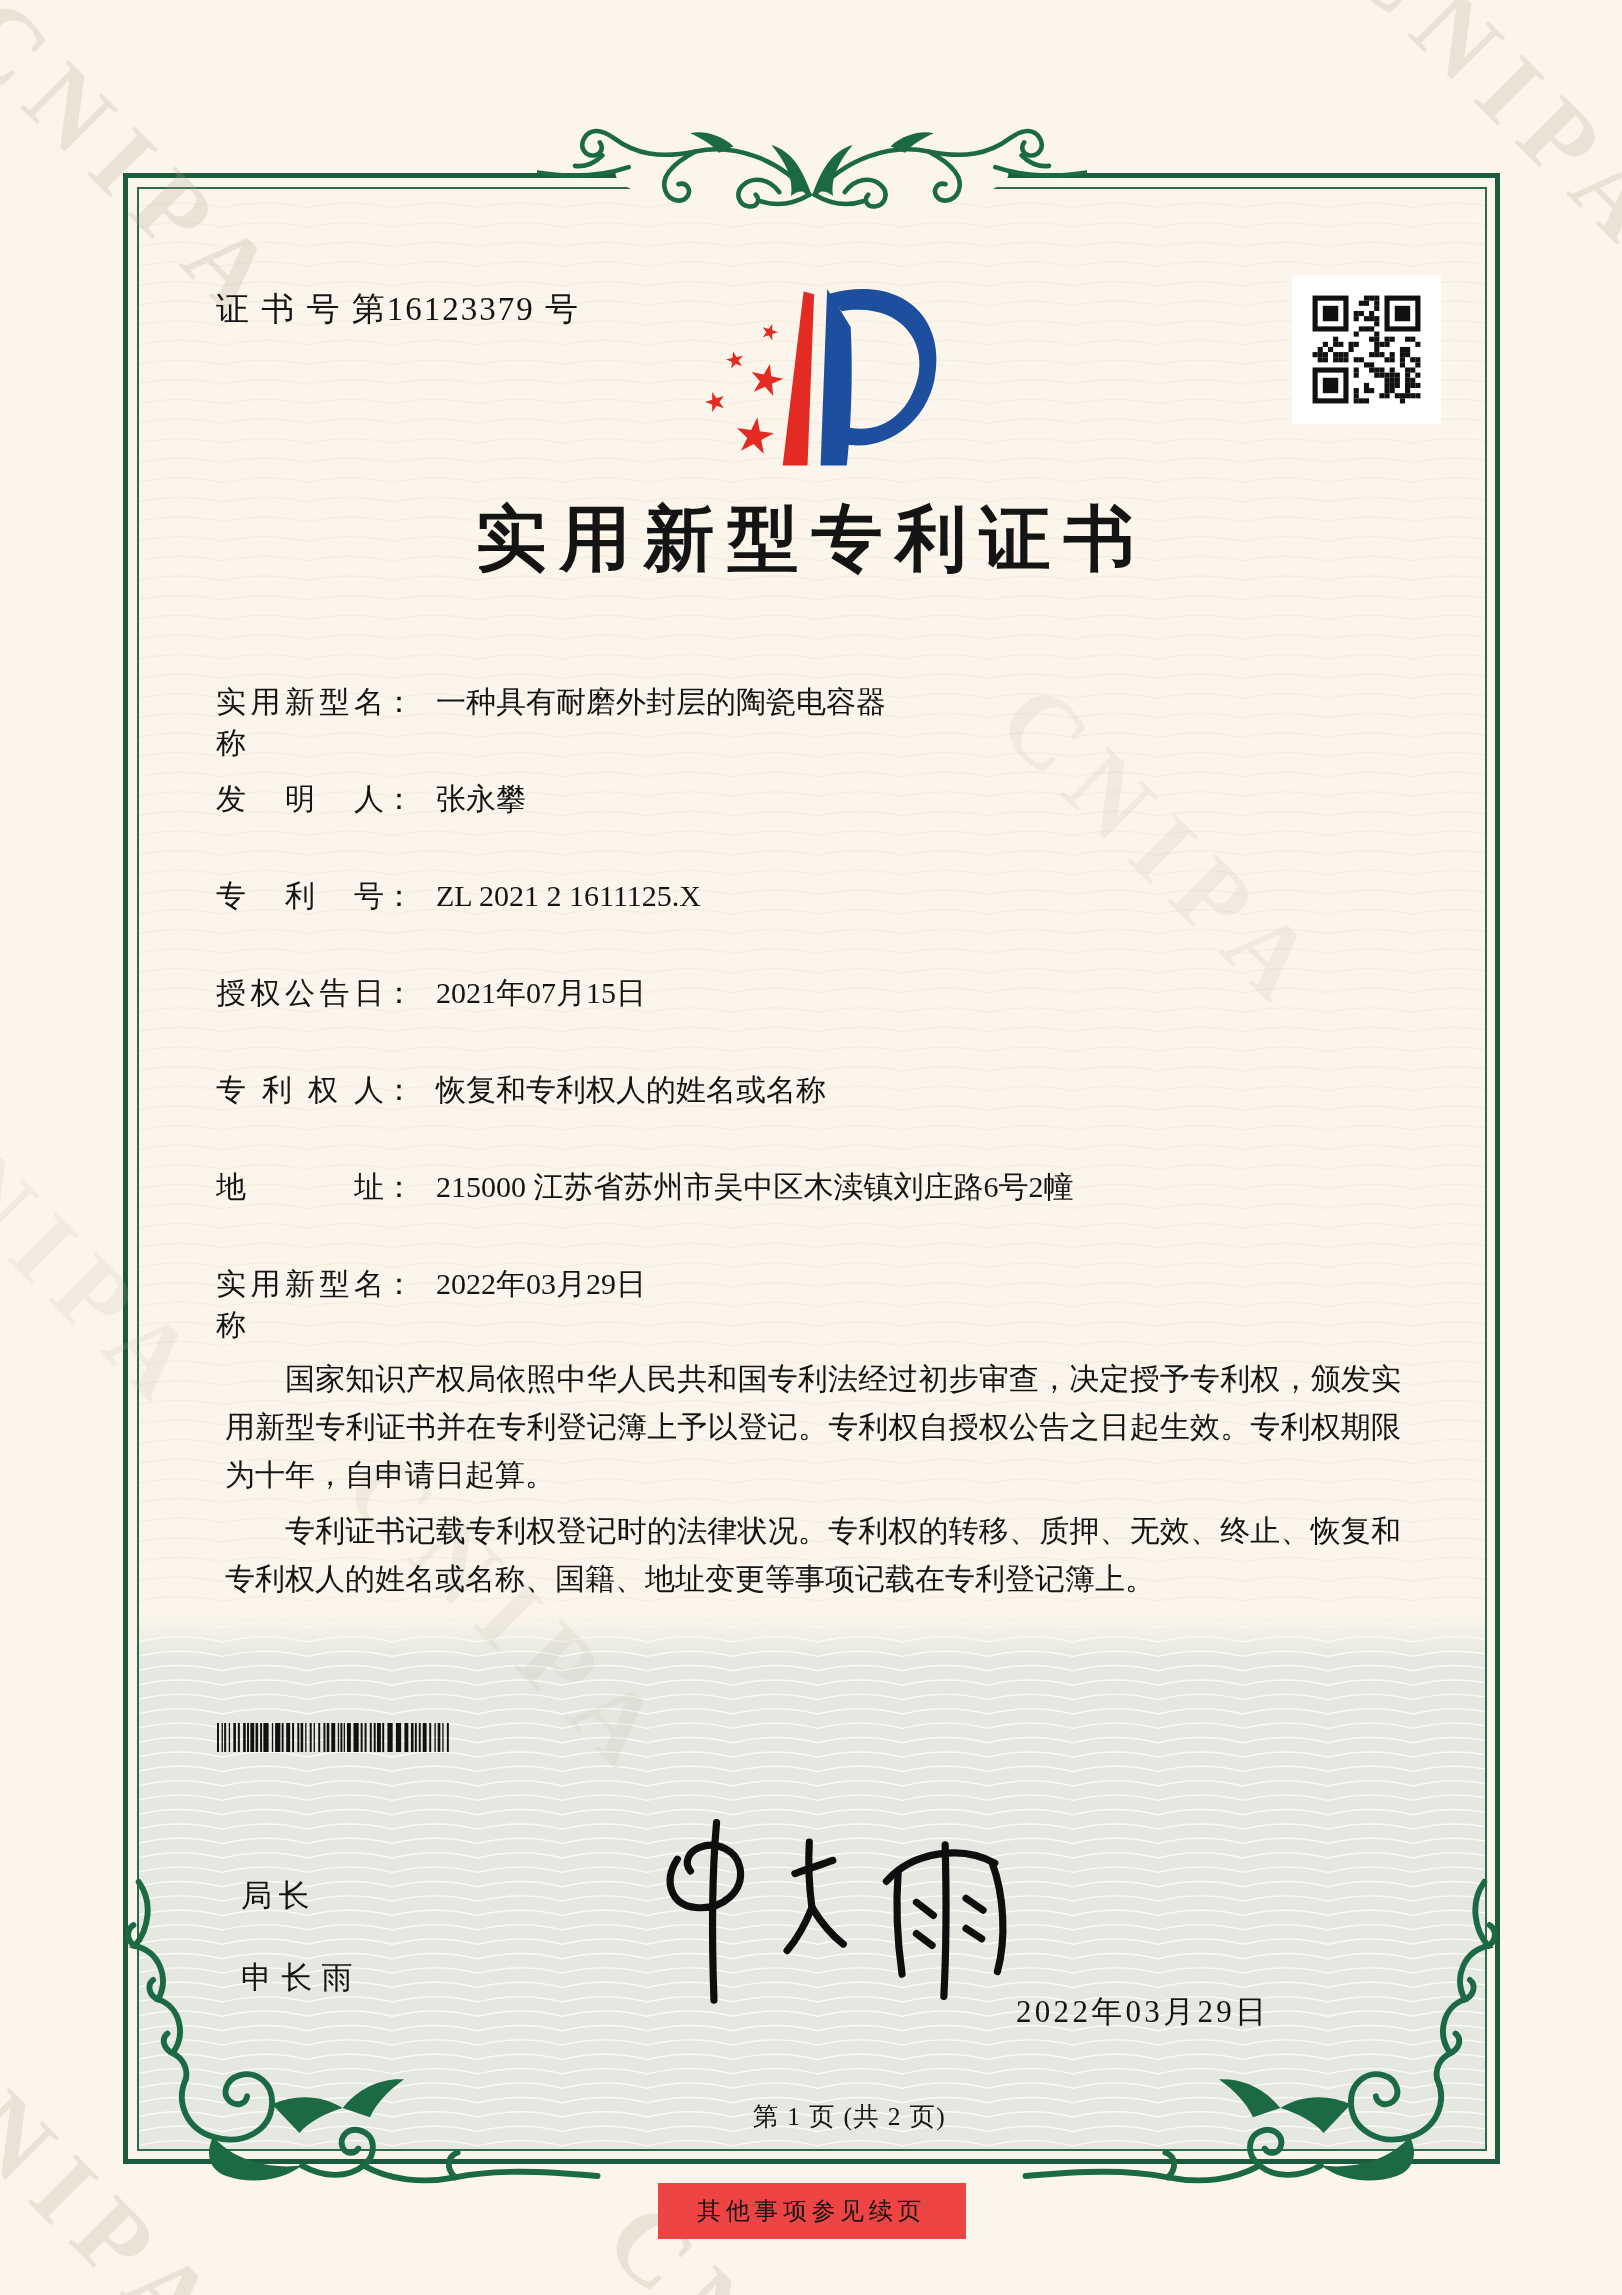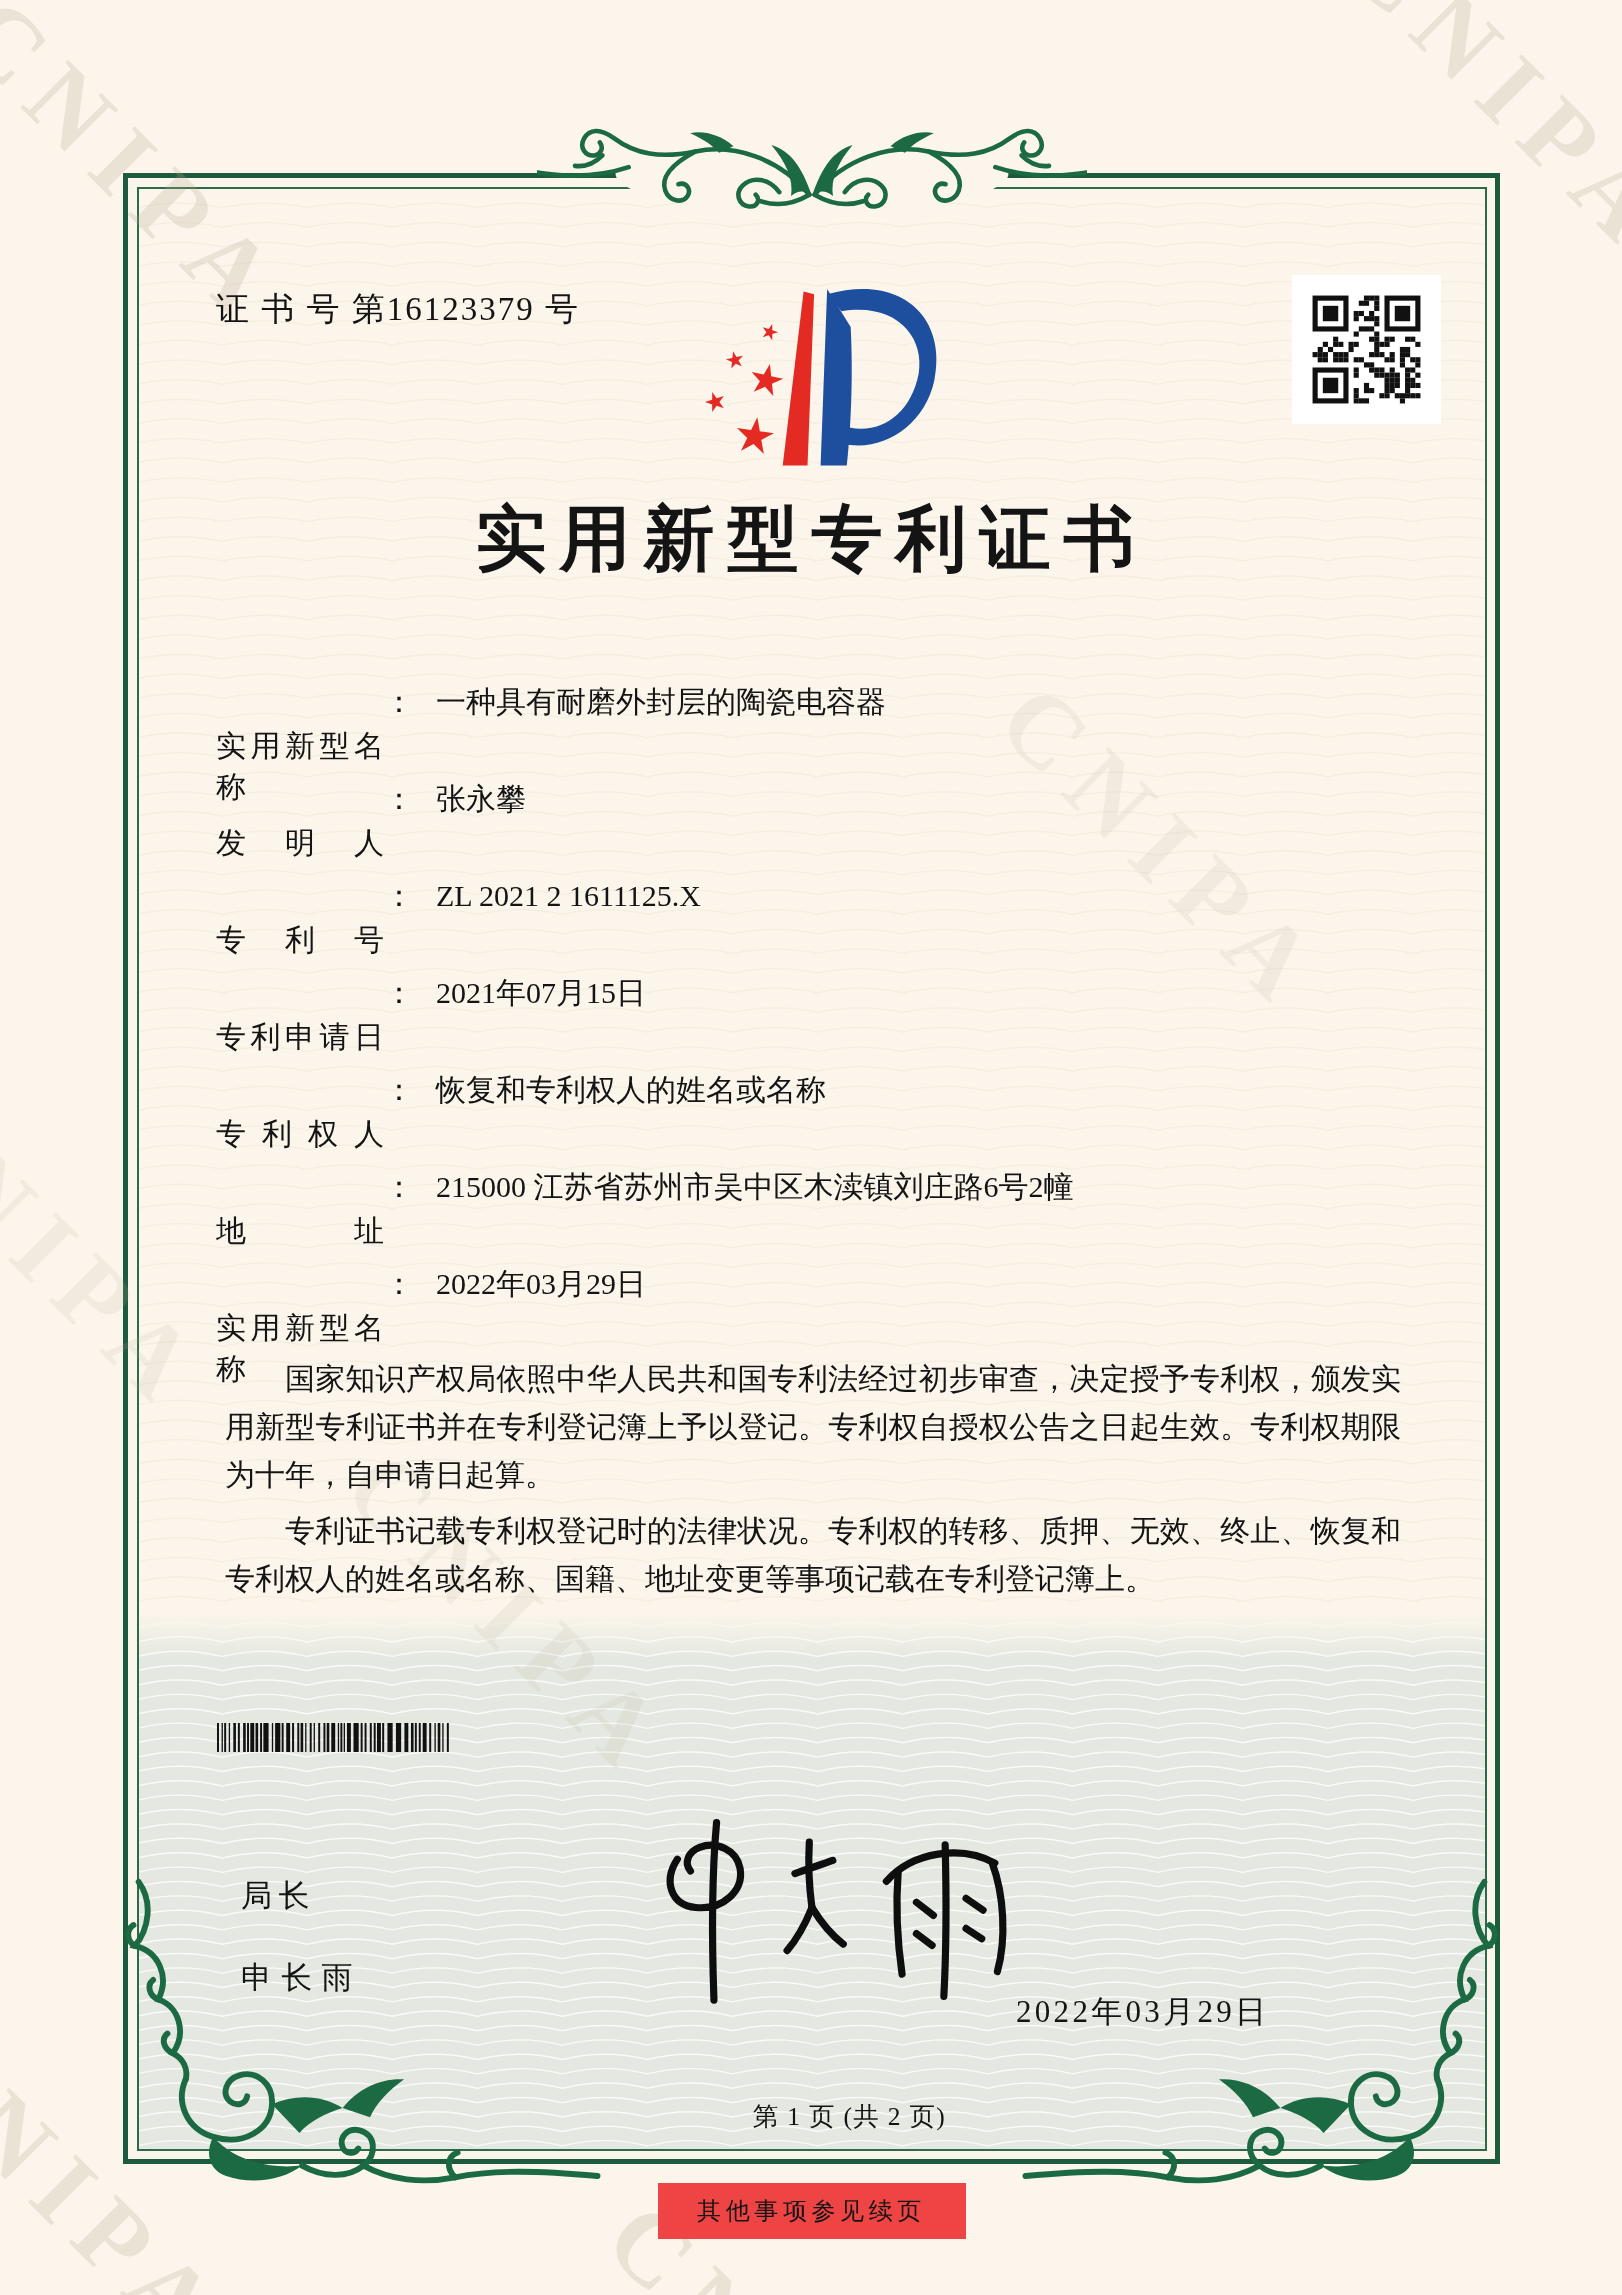--- a/index.html
+++ b/index.html
@@ -24,21 +24,21 @@
   .corner-right svg{transform:scaleX(-1);}
   
   .content{position:absolute;z-index:3;}
   .cert-no{left:216px;top:287px;font-size:33px;letter-spacing:2px;}
   .logo{left:686px;top:268px;width:264px;height:208px;}
   .qr{left:1292px;top:275px;width:149px;height:149px;background:#ffffff;}
   .title{left:50%;transform:translateX(-50%);top:492px;font-size:71px;font-weight:bold;
          letter-spacing:13px;white-space:nowrap;}
   .fields{left:216px;top:682px;width:1197px;font-size:30px;}
   .frow{position:relative;height:97px;}
-  .flabel{display:inline-block;width:168px;text-align:justify;text-align-last:justify;vertical-align:top;margin-top:44px;}
+  .flabel{display:inline-block;width:168px;text-align:justify;text-align-last:justify;vertical-align:top;}
   .fvalue{margin-left:22px;}
   .fgroup2{position:absolute;left:615px;top:0;}
   .fgroup2 .flabel{width:auto;text-align:left;text-align-last:auto;}
   .paras{left:217px;top:1347px;width:1192px;font-size:30px;line-height:48px;text-align:justify;}
   .paras p{margin:8px;text-indent:2em;}
   .barcode{left:217px;top:1723px;width:239px;height:29.4px;}
   .director-title{left:241px;top:1875px;font-size:31px;letter-spacing:6.5px;}
   .director-name{left:241px;top:1957px;font-size:31px;letter-spacing:9.2px;}
   .signature{left:579px;top:1803px;width:458px;height:209px;}
   .issue-date{left:1016px;top:1991px;font-size:31px;letter-spacing:3.3px;}
@@ -379,21 +379,21 @@
     <div class="frow">
       <span class="flabel">实用新型名称</span><span>：</span><span class="fvalue">一种具有耐磨外封层的陶瓷电容器</span>
     </div>
     <div class="frow">
       <span class="flabel">发明人</span><span>：</span><span class="fvalue">张永攀</span>
     </div>
     <div class="frow">
       <span class="flabel">专利号</span><span>：</span><span class="fvalue">ZL 2021 2 1611125.X</span>
     </div>
     <div class="frow">
-      <span class="flabel">专利申请日</span><span>：</span><span class="fvalue">2021年07月15日</span>
+      <span class="flabel">授权公告日</span><span>：</span><span class="fvalue">2021年07月15日</span>
     </div>
     <div class="frow">
       <span class="flabel">专利权人</span><span>：</span><span class="fvalue">恢复和专利权人的姓名或名称</span>
     </div>
     <div class="frow">
       <span class="flabel">地址</span><span>：</span><span class="fvalue">215000 江苏省苏州市吴中区木渎镇刘庄路6号2幢</span>
     </div>
     <div class="frow">
       <span class="flabel">实用新型名称</span><span>：</span><span class="fvalue">2022年03月29日</span>
     </div>

